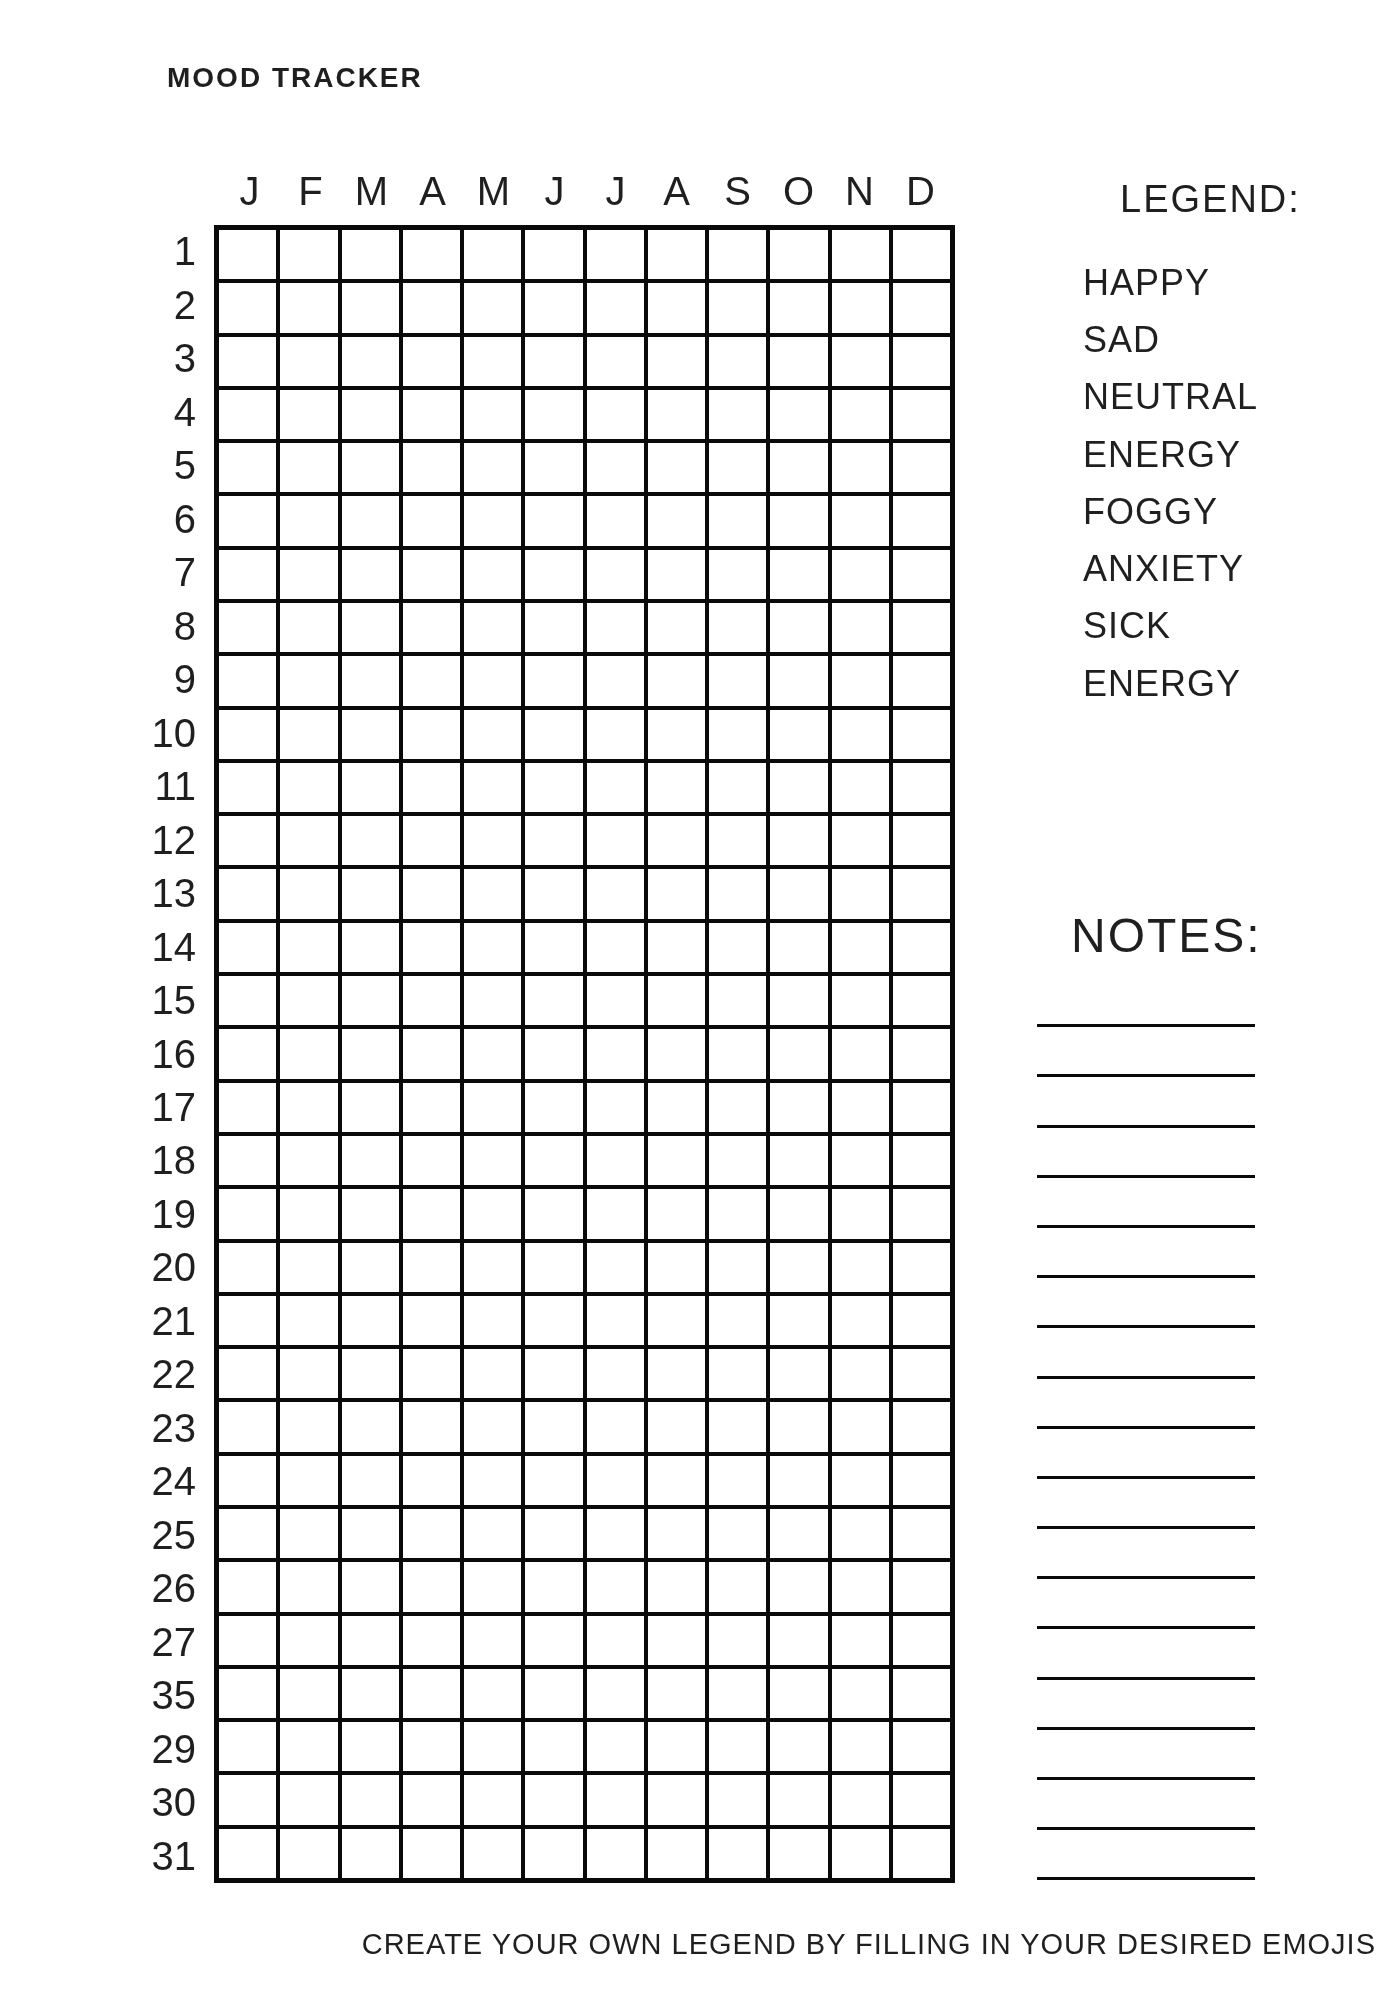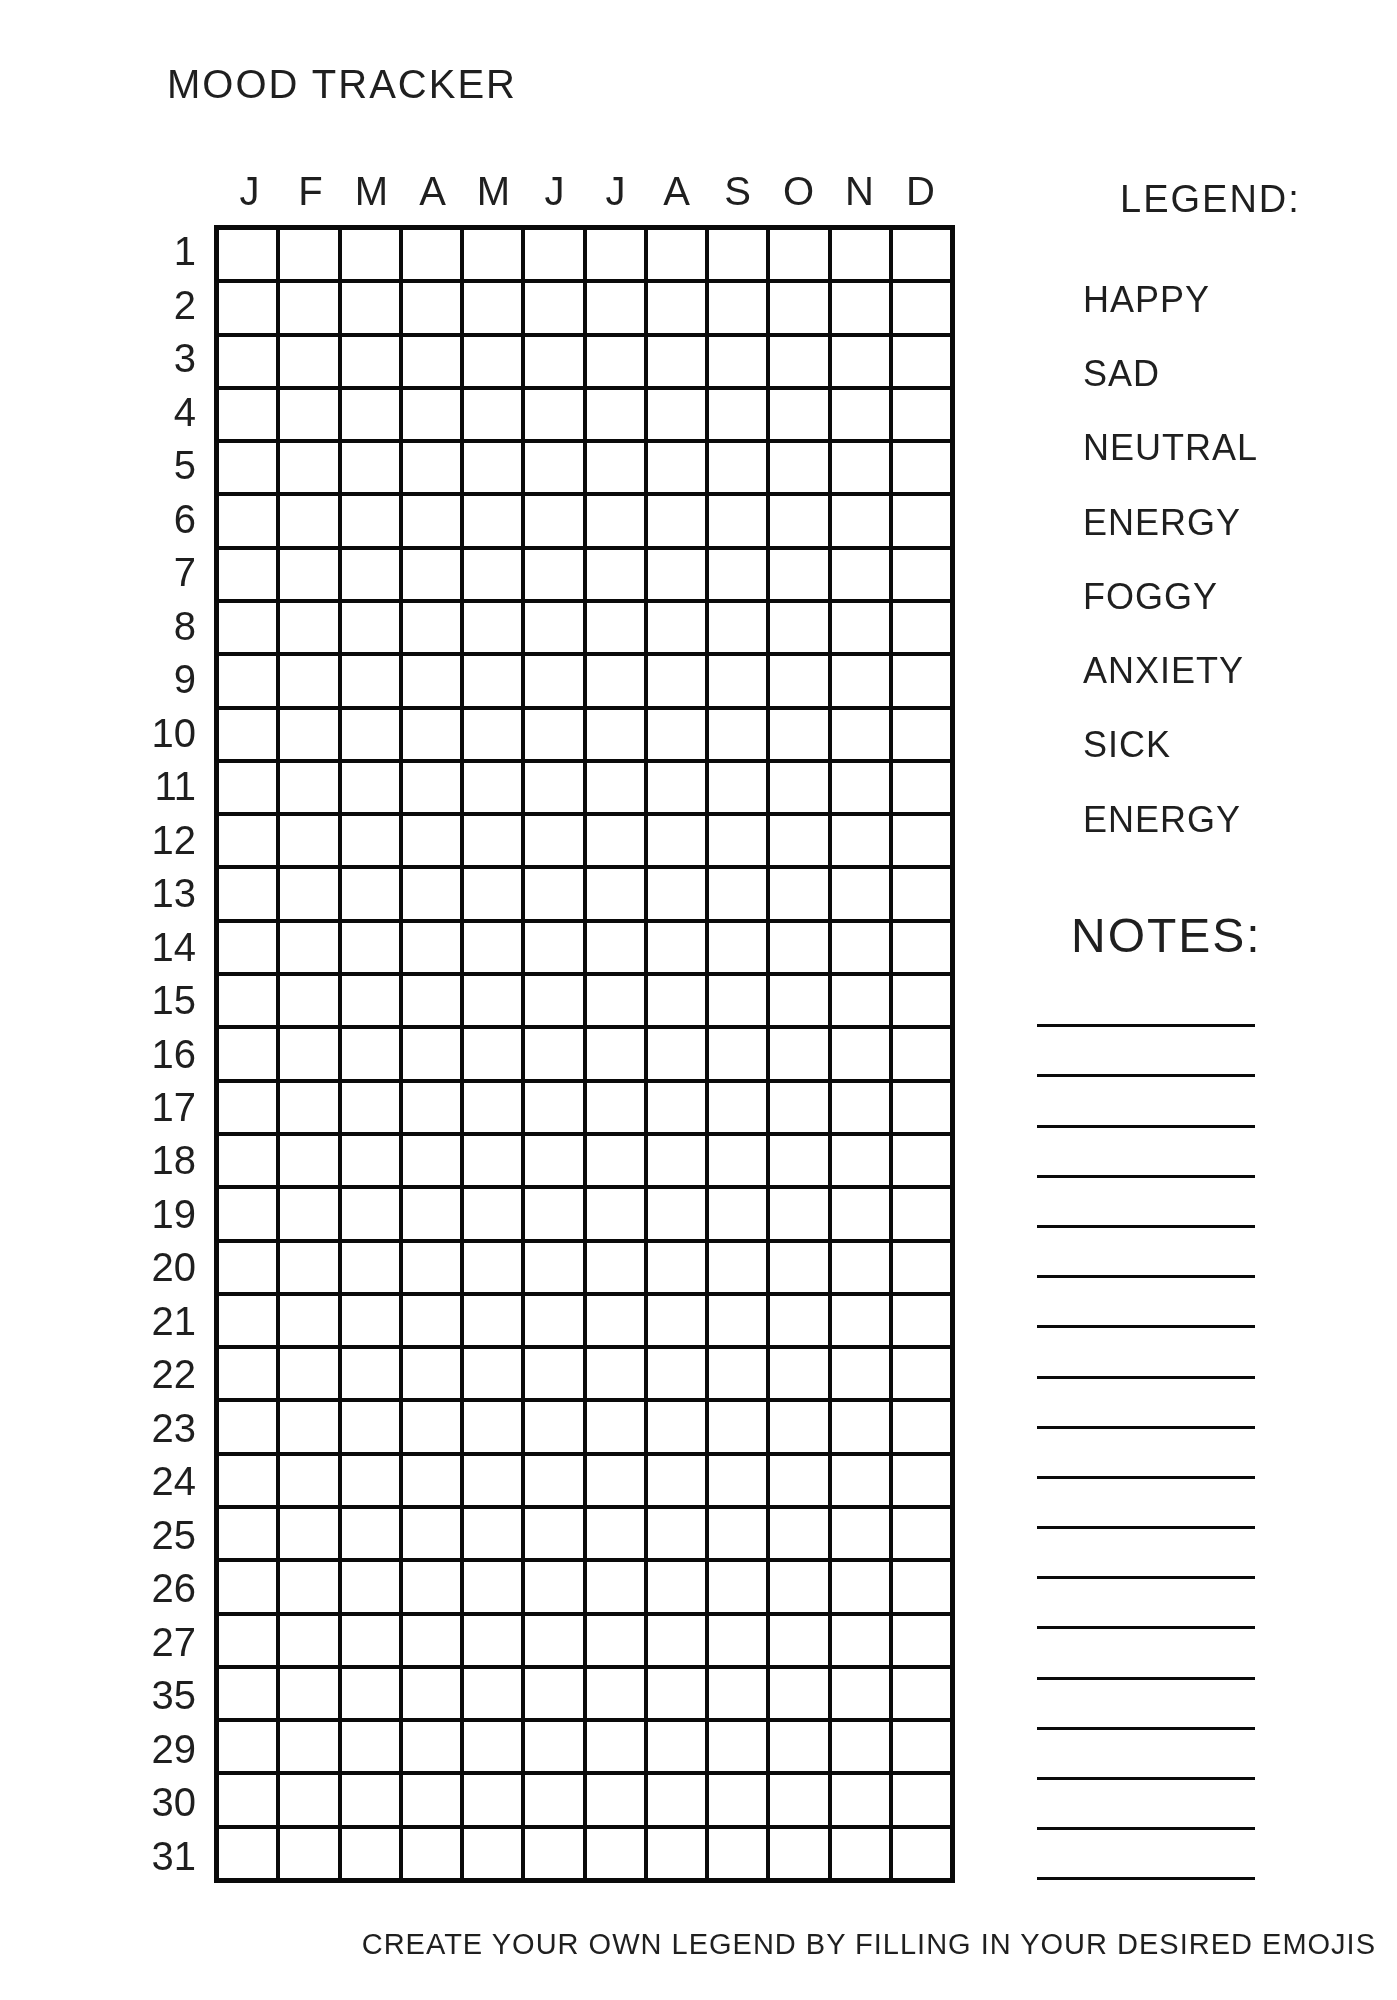--- a/index.html
+++ b/index.html
@@ -14,22 +14,22 @@
     width:1397px;
     height:2000px;
     background:var(--bg);
     overflow:hidden;
     font-family:"Liberation Sans","DejaVu Sans",sans-serif;
     color:var(--ink);
   }
   .title{
     position:absolute;
     left:167px; top:62px;
-    font-size:40px;
-    font-weight:400;
+    font-size:28px;
+    font-weight:700;
     letter-spacing:2px;
     white-space:nowrap;
   }
   
   .month-row{
     position:absolute;
     left:219px; top:170px;
     width:732px; height:42px;
     display:flex;
   }
@@ -82,21 +82,20 @@
     flex-direction:column;
     list-style:none;
   }
   .legend-item{
     height:57.3px;
     display:flex;
     align-items:center;
     font-size:36px;
     letter-spacing:1px;
     white-space:nowrap;
-    margin-top:17px;
   }
   
   .notes-title{
     position:absolute;
     left:1071px; top:908px;
     font-size:48px;
     letter-spacing:2px;
     white-space:nowrap;
   }
   .notes-lines{

